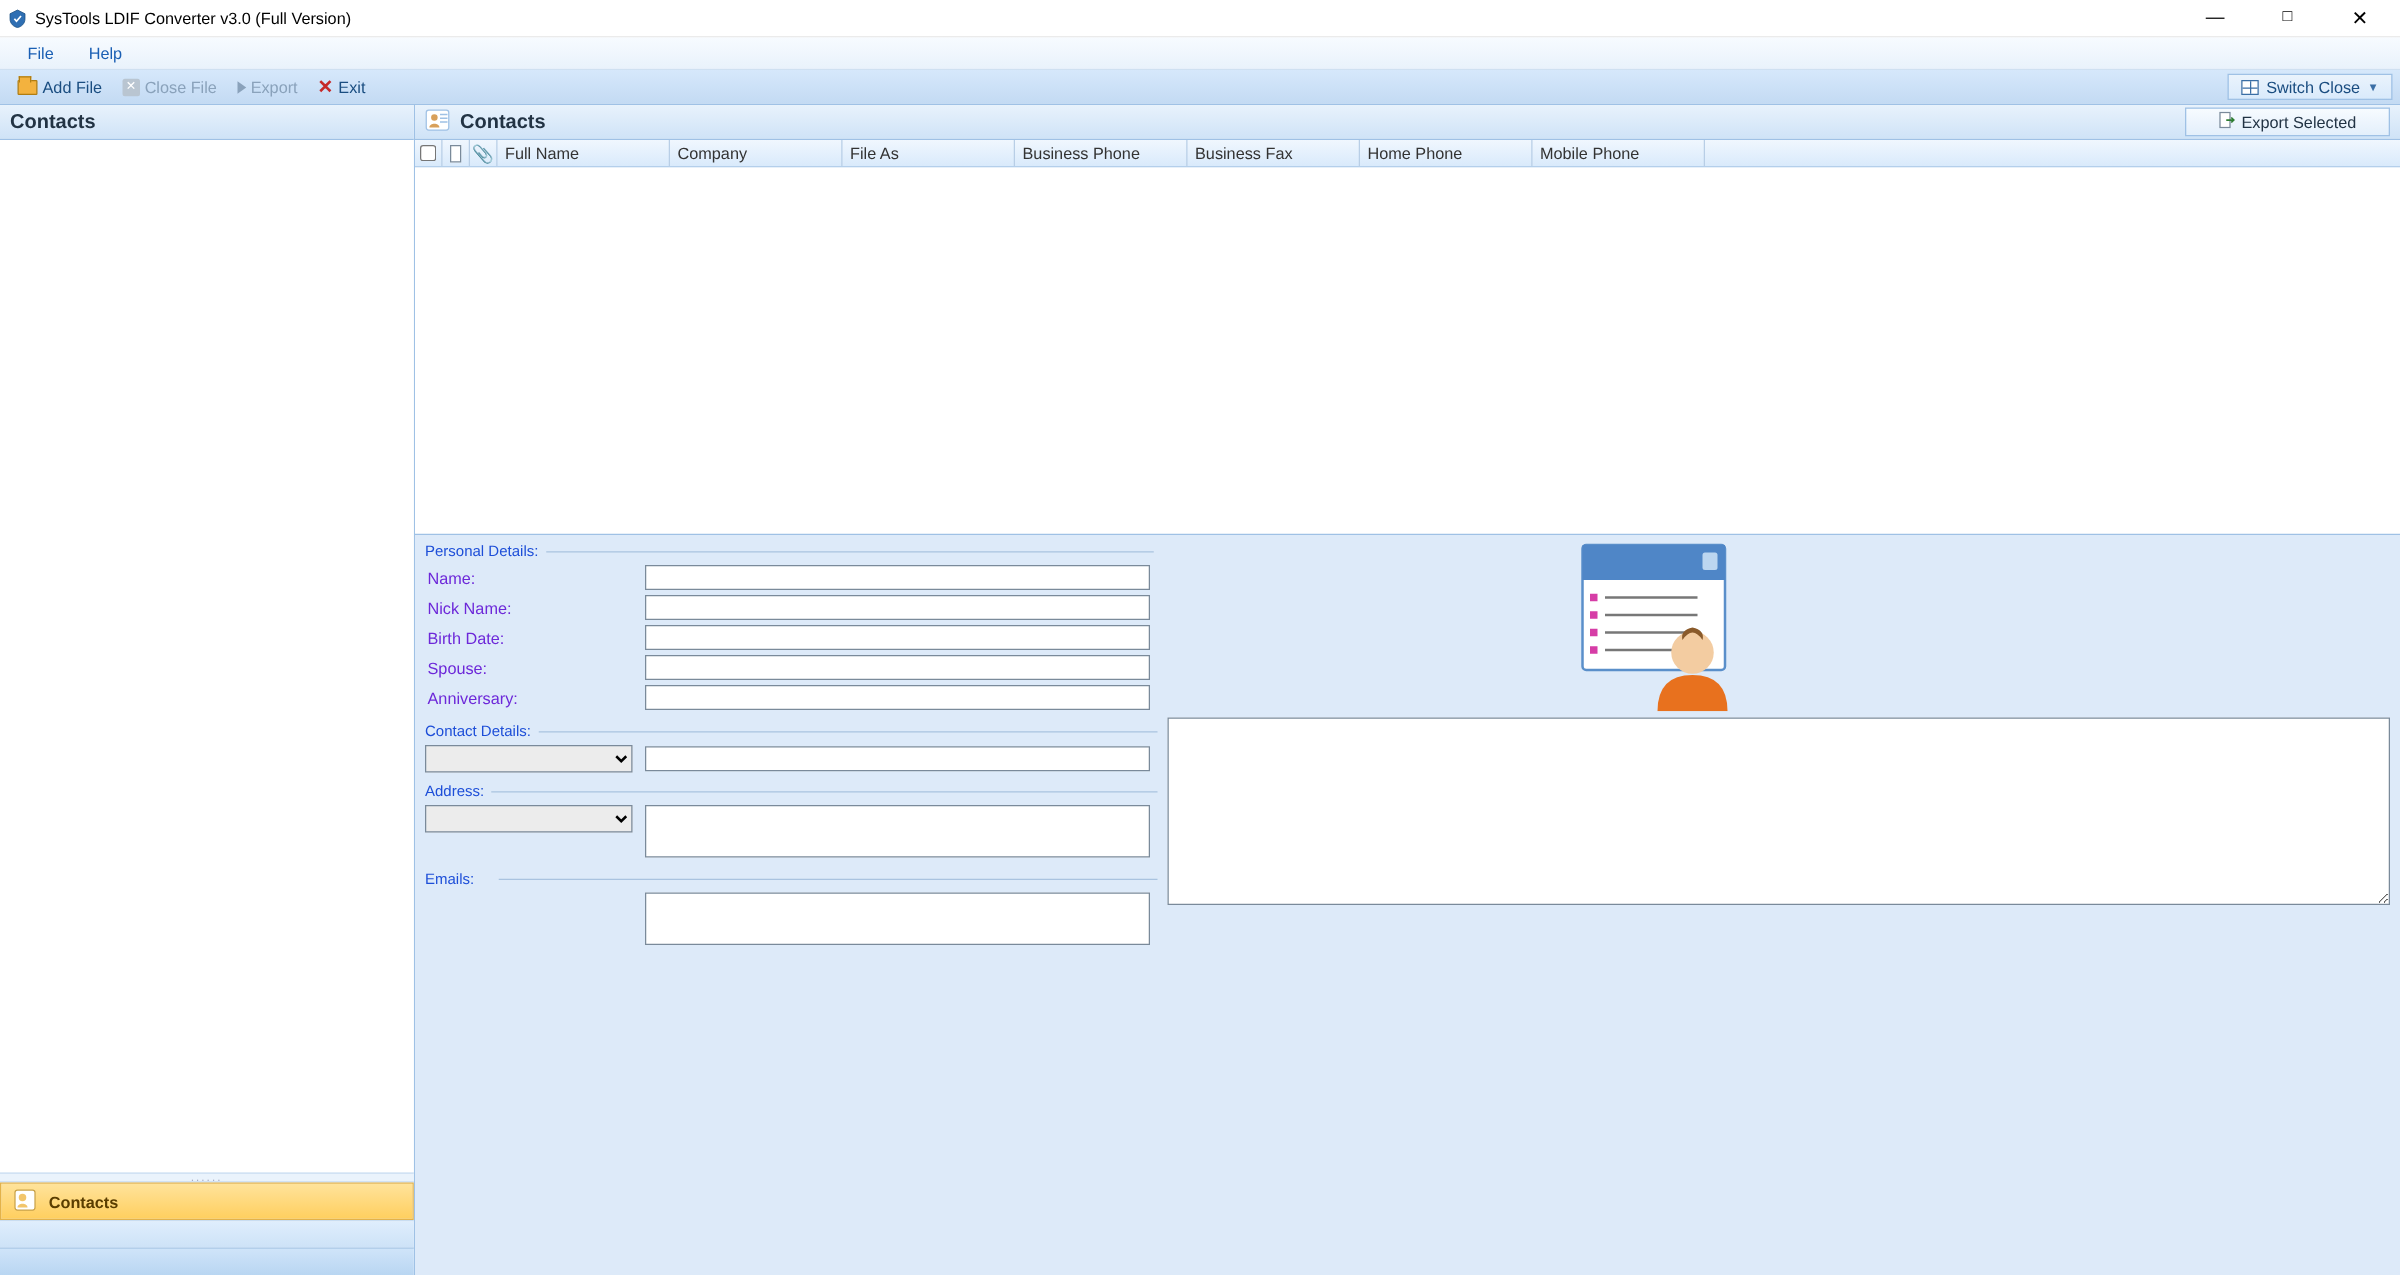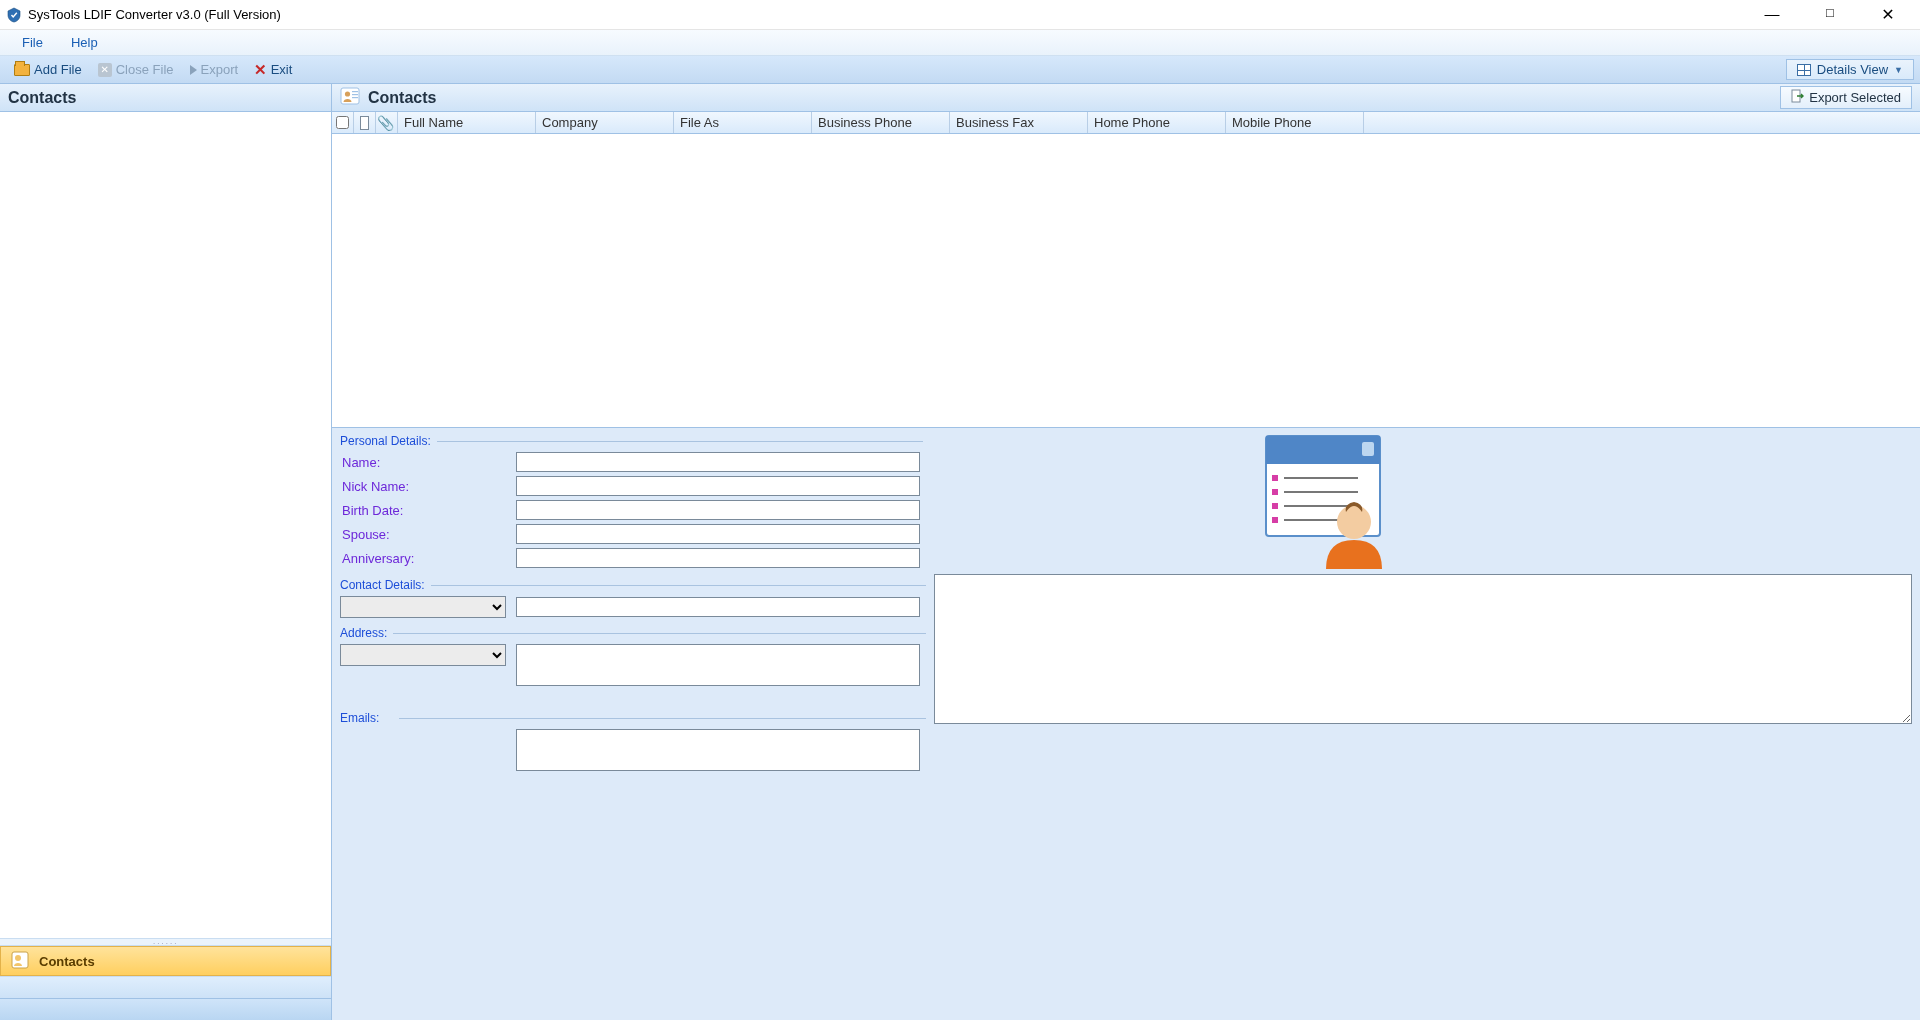--- a/index.html
+++ b/index.html
@@ -35,21 +35,21 @@
 .nav-row { height: 30px; background: linear-gradient(#ffe39b,#ffcf5f); border:1px solid #e3b24a; display:flex; align-items:center; gap:10px; padding:0 10px; color:#5a3d00; font-weight:bold; }
 .nav-blank { height: 22px; background: linear-gradient(#dfeefd,#cde2f7); border-top:1px solid #c9ddf1; }
 .nav-blank2 { height: 22px; background: linear-gradient(#cfe4f9,#b9d6f2); border-top:1px solid #9fc1e5; }
 
 
 .right-panel { flex:1; display:flex; flex-direction:column; }
 
 .right-header { height: 28px; background: linear-gradient(#e8f2fc,#cfe3f7); border-bottom:1px solid #9fc1e5; display:flex; align-items:center; padding:0 8px; gap:8px; }
 .right-header .title { font-weight:bold; font-size:16px; color:#234; }
 .right-header .spacer { flex:1; }
-.export-btn { background:linear-gradient(#f7fbff,#e3effb); border:1px solid #9fc1e5; padding:2px 10px; display:flex; align-items:center; gap:4px; color:#234;justify-content:center; }
+.export-btn { background:linear-gradient(#f7fbff,#e3effb); border:1px solid #9fc1e5; padding:2px 26px; display:flex; align-items:center; gap:4px; color:#234;justify-content:center; }
 
 
 .col-header { height: 22px; background: linear-gradient(#f0f7fe,#d9eafb); border-bottom:1px solid #9fc1e5; display:flex; align-items:center; }
 .col-header .cell { height:100%; display:flex; align-items:center; padding:0 6px; border-right:1px solid #b8cee6; color:#333; font-size:13px; white-space:nowrap; }
 .col-header .cb-cell { padding:0 4px; }
 .col-header input[type=checkbox]{ width:13px; height:13px; }
 
 
 .grid-body { flex: 0 0 294px; background:#fff; border-bottom:1px solid #9fc1e5; }
 
@@ -131,21 +131,21 @@
     <span class="ico ico-play"></span>
     <span>Export</span>
   </div>
   <div class="tool-btn">
     <span class="ico ico-x">✕</span>
     <span>Exit</span>
   </div>
   <span class="spacer"></span>
   <div class="switch-view">
     <span class="ico ico-grid"></span>
-    <span>Details View</span>
+    <span>Switch Close</span>
     <span class="ico-caret">▼</span>
   </div>
 </div>
 
 <div class="main">
 
   <div class="left-panel">
     <div class="left-header">Contacts</div>
     <div class="tree-area"></div>
     <div class="drag-handle">∙∙∙∙∙∙</div>
@@ -278,21 +278,21 @@
           <div class="group-line" style="margin-top:8px;">
             <span class="label">Address:</span>
             <span class="line"></span>
           </div>
           <div class="form-row" style="align-items:flex-start;">
             <select></select>
             <span class="after-select"></span>
             <textarea style="width: 404px; height: 42px; resize: none;"></textarea>
           </div>
 
-          <div class="group-line" style="margin-top:25px;gap:20px;">
+          <div class="group-line" style="margin-top:10px;gap:20px;">
             <span class="label">Emails:</span>
             <span class="line"></span>
           </div>
           <div class="form-row" style="align-items:flex-start;">
             <span style="width:176px;"></span>
             <textarea style="width: 404px; height: 42px; resize: none;"></textarea>
           </div>
         </div>
 
         <div class="col-b">

